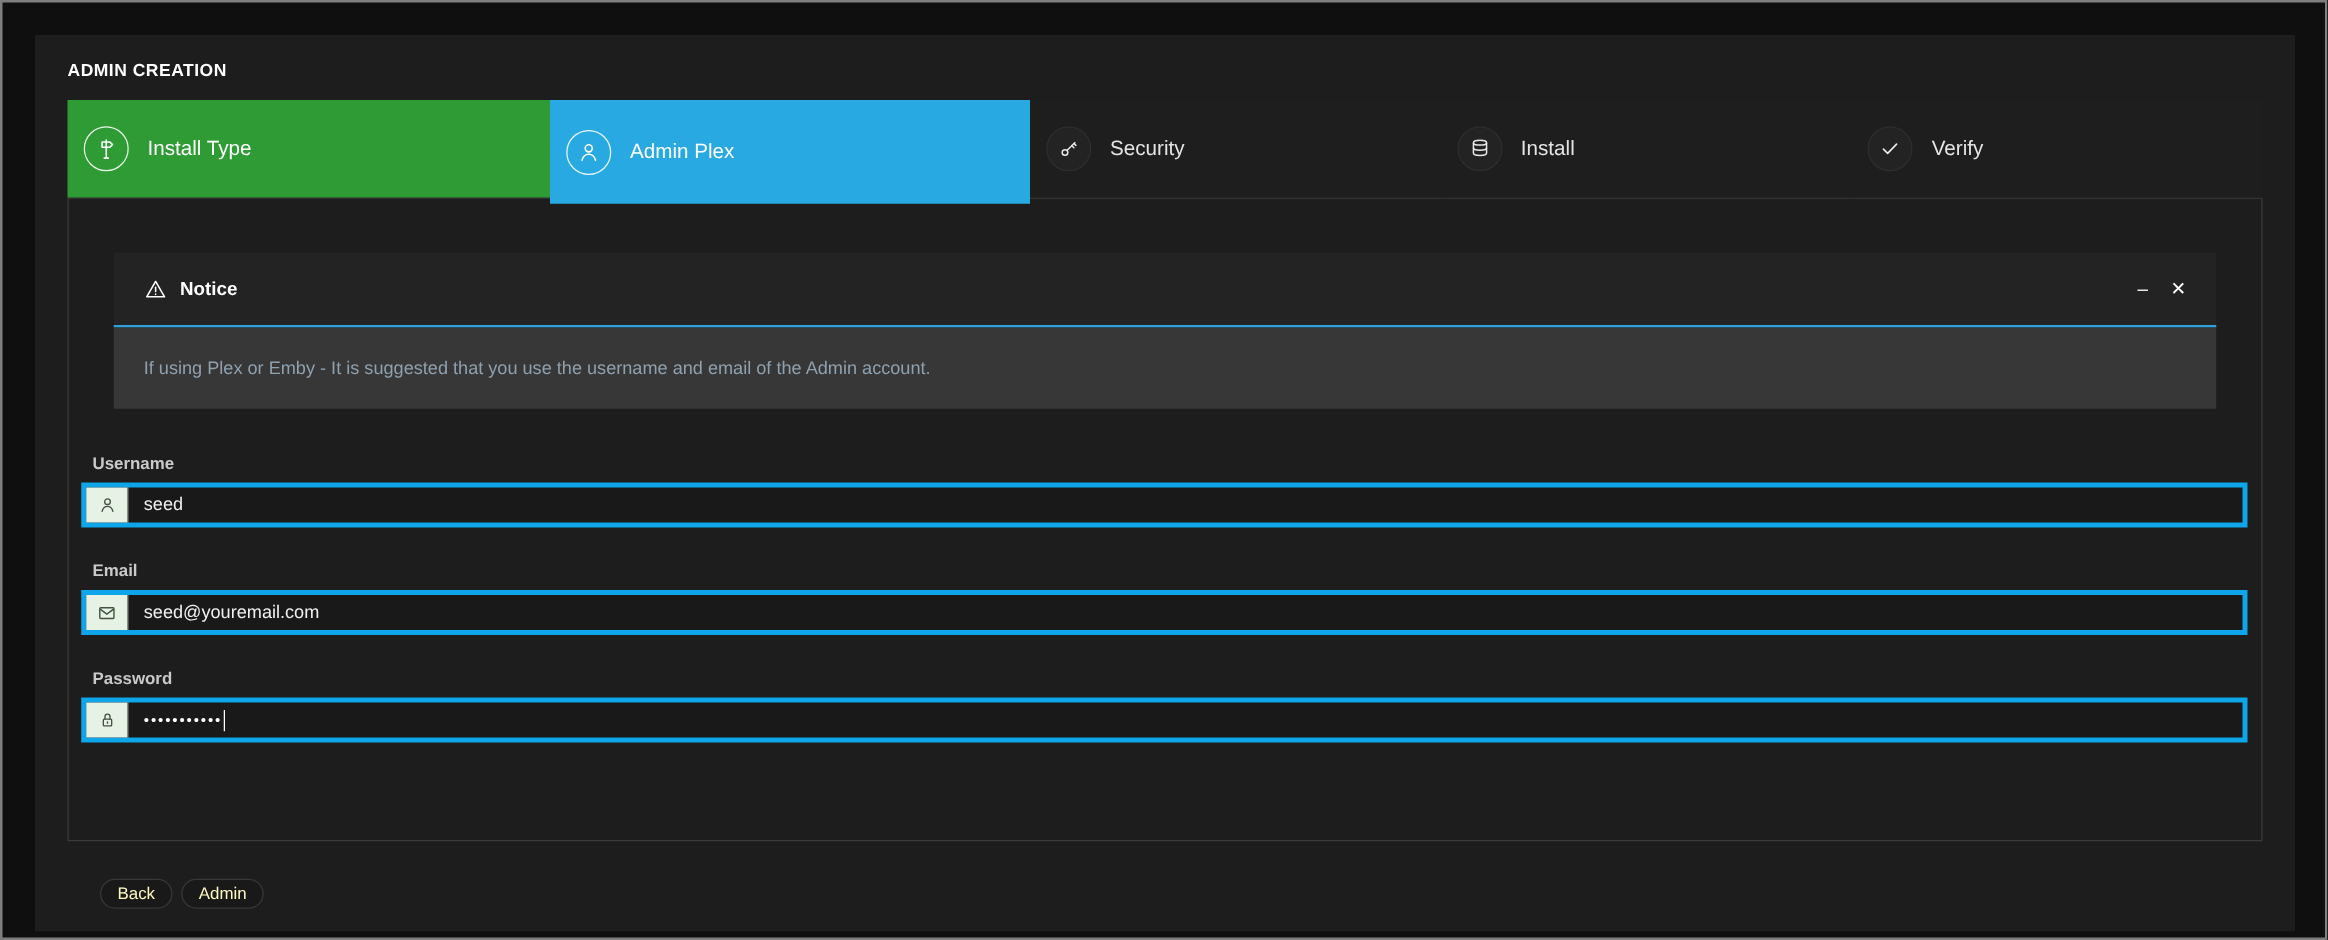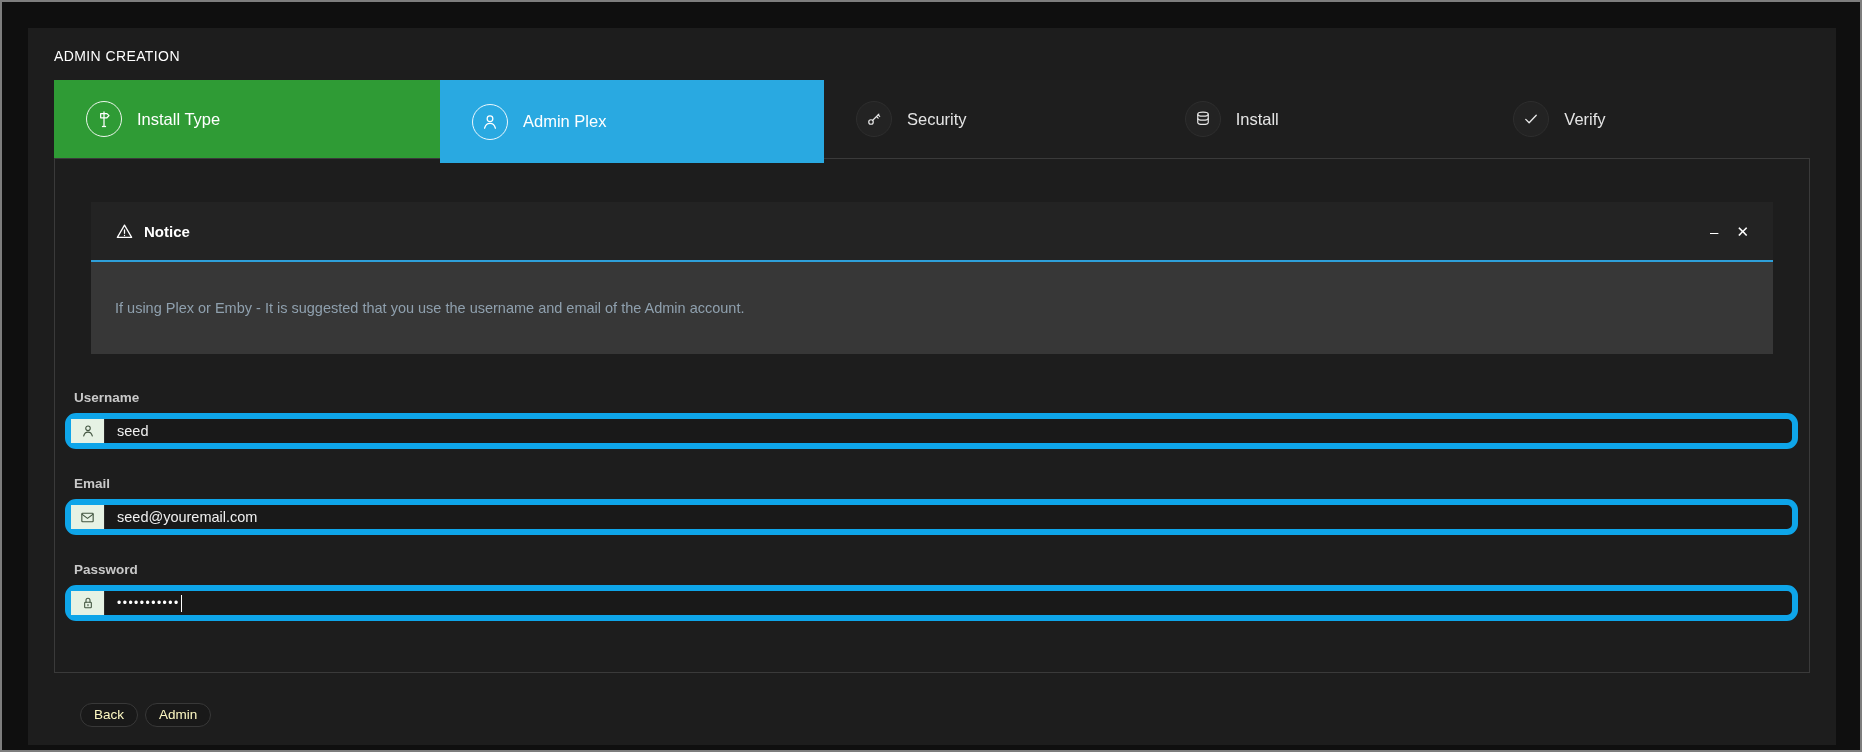--- a/index.html
+++ b/index.html
@@ -9,27 +9,27 @@
   }
   .frame {
     position: absolute; inset: 0; box-sizing: border-box;
     border: 2px solid #7e7e7e; background: #0f0f0f;
   }
   .panel {
     position: absolute; left: 26px; top: 26px; right: 24px; bottom: 5px;
     background: #1d1d1d; box-sizing: border-box; padding: 21px 26px 0 26px;
   }
   .page-title {
-    color: #ffffff; font-size: 14px; font-weight: normal; letter-spacing: .4px;
+    color: #ffffff; font-size: 14px; font-weight: bold; letter-spacing: .4px;
     margin: 0 0 17px 0; line-height: 14px;
   }
   
   .tabs { display: flex; height: 78px; position: relative; z-index: 2; }
   .tab {
-    display: flex; align-items: center; gap: 15px; padding-left: 32px;
+    display: flex; align-items: center; gap: 15px; padding-left: 13px;
     box-sizing: border-box; height: 78px; cursor: pointer;
   }
   .tab.step-complete { flex: 0 0 386px; background: #2f9b35; }
   .tab.step-active   { flex: 0 0 384px; background: #29a9e1; height: 83px; }
   .tab.step-pending  { flex: 1; background: #1e1e1e; }
   .tab-circle {
     width: 36px; height: 36px; border-radius: 50%; flex: none;
     border: 1px solid rgba(255,255,255,.9); color: #ffffff;
     display: flex; align-items: center; justify-content: center; box-sizing: border-box;
   }
@@ -48,32 +48,32 @@
     padding: 0 24px; color: #ffffff;
   }
   .notice-title { font-weight: bold; font-size: 15px; margin-left: 10px; }
   .notice-controls { margin-left: auto; display: flex; gap: 18px; align-items: center; }
   .notice-ctl {
     color: #ffffff; font-size: 15px; line-height: 15px; cursor: pointer;
     background: none; border: none; padding: 0; font-family: inherit;
   }
   .notice-divider { height: 2px; background: #2e9fd9; }
   .notice-body {
-    height: 92px; background: #373737; display: flex; align-items: center;
+    height: 65px; background: #373737; display: flex; align-items: center;
     padding: 0 24px; color: #8fa0ae; font-size: 14.5px;
   }
   
   .field { margin: 0 11px 28px 10px; }
   .field-label {
     color: #c9c9c9; font-size: 13.5px; font-weight: bold;
     margin: 0 0 8px 9px; line-height: 14px;
   }
   .input-group {
     display: flex; align-items: stretch; height: 36px; box-sizing: border-box;
-    border: 6px solid #0ea5e9; border-radius: 11px; background: #191919;
+    border: 4px solid #0ea5e9; border-radius: 0; background: #191919;
   }
   .input-addon {
     width: 33px; flex: none; background: #e6f2e4; color: #41543f;
     display: flex; align-items: center; justify-content: center;
     border-right: 1px solid #2b2b2b;
   }
   .input-el {
     flex: 1; background: transparent; border: none; outline: none;
     color: #f0f0f0; font-size: 14.5px; padding: 0 12px; font-family: inherit;
   }

